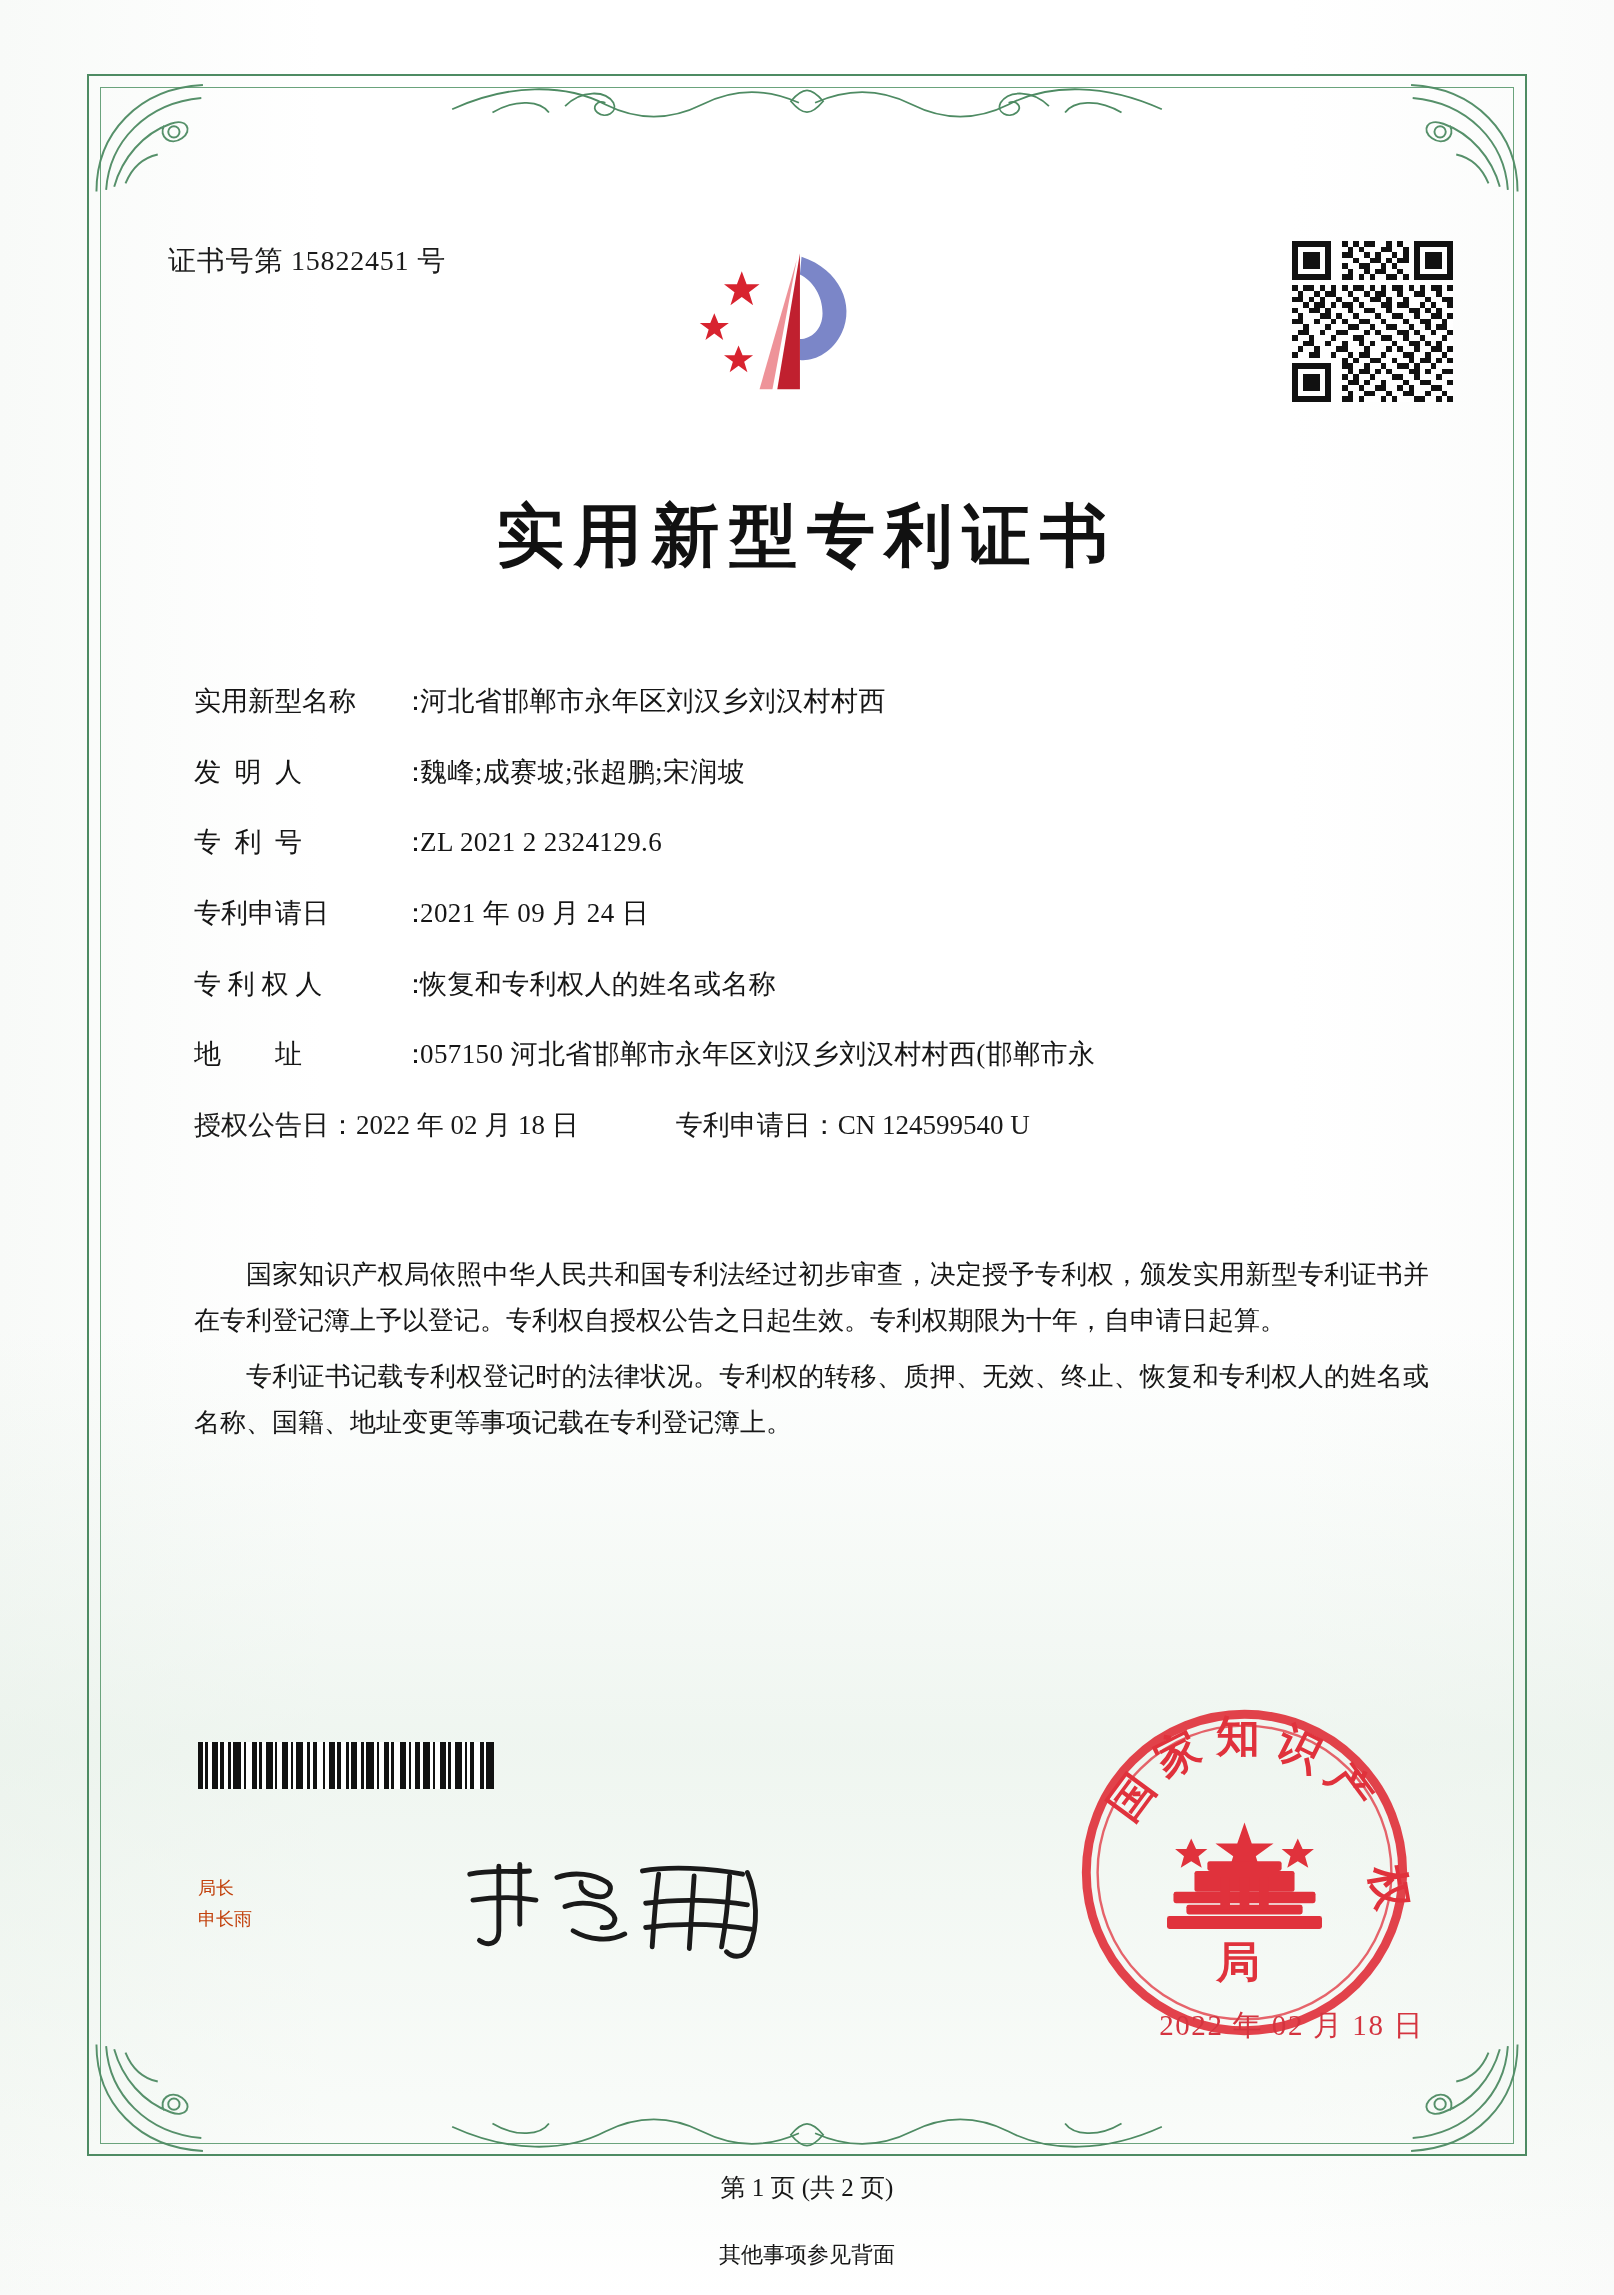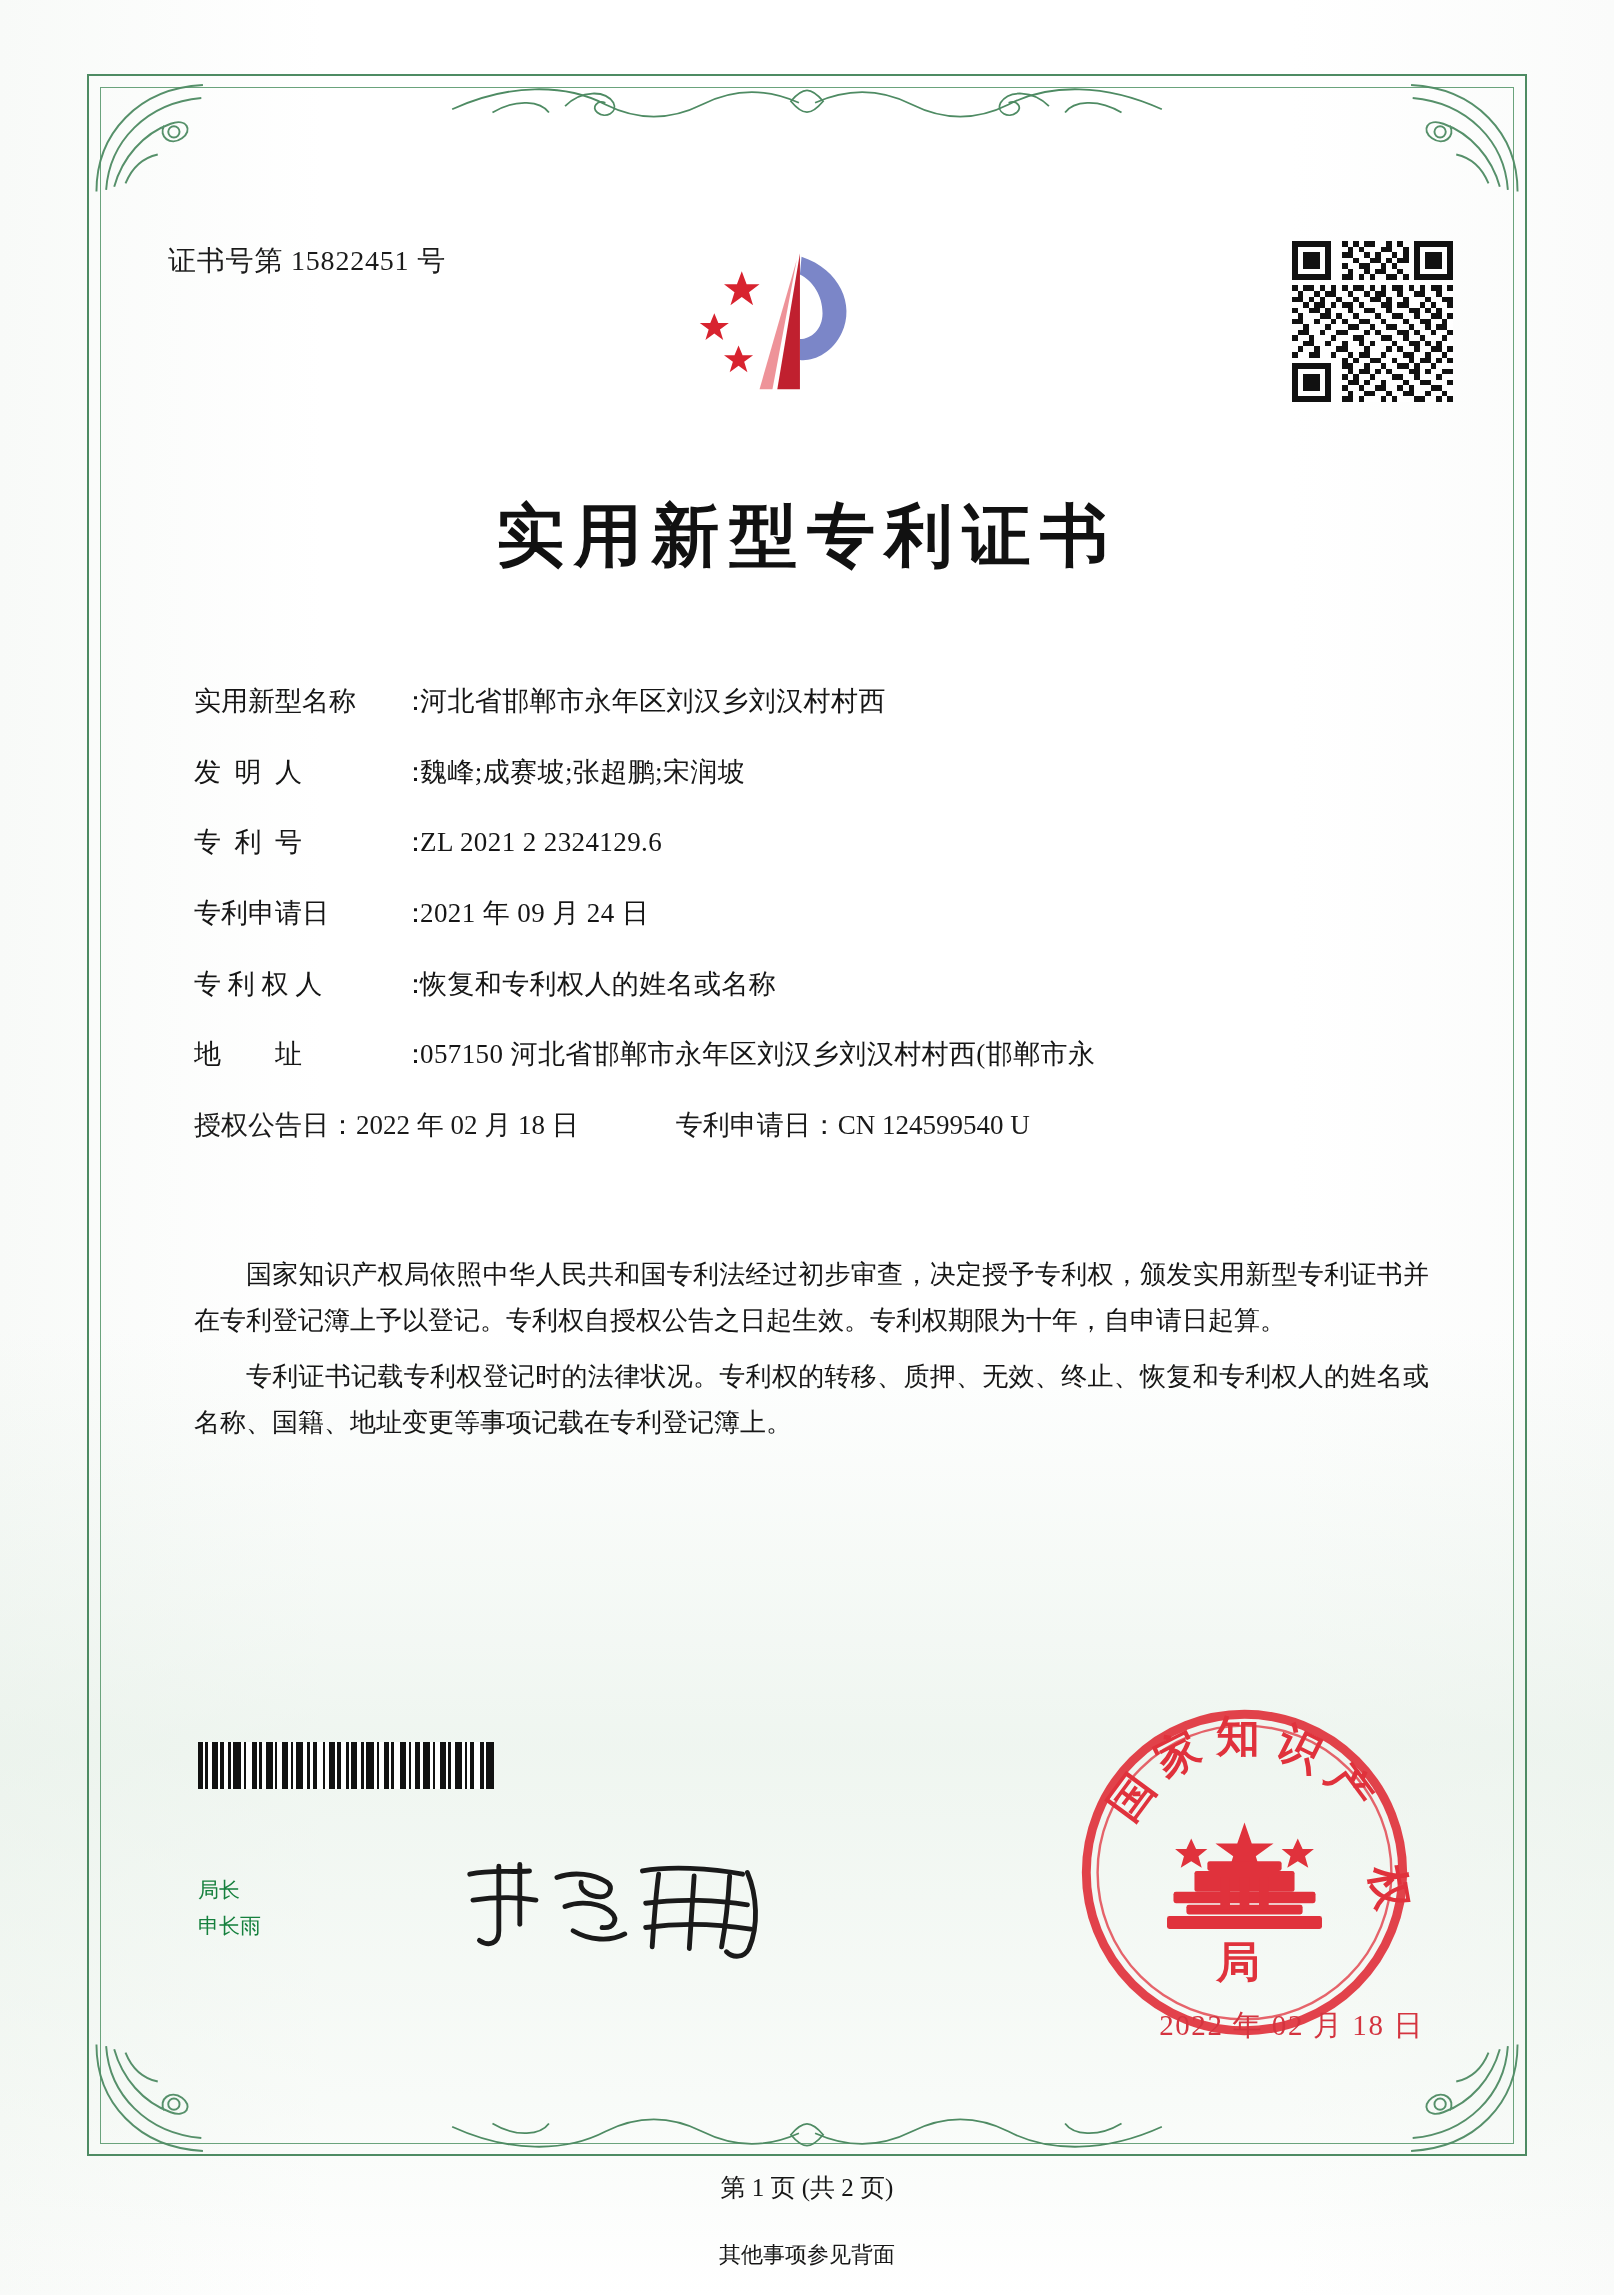--- a/index.html
+++ b/index.html
@@ -190,23 +190,23 @@
     display: flex;
     align-items: stretch;
   }
   .barcode span { display: block; height: 100%; background: #111; }
 
   
   .sig-label {
     position: absolute;
     left: 198px;
     top: 1873px;
-    font-size: 21px;
+    font-size: 18px;
     line-height: 1.7;
-    color: #15803d;
+    color: #c2410c;
   }
   .sig-script {
     position: absolute;
     left: 452px;
     top: 1850px;
     width: 339px;
     height: 113px;
   }
 
   

